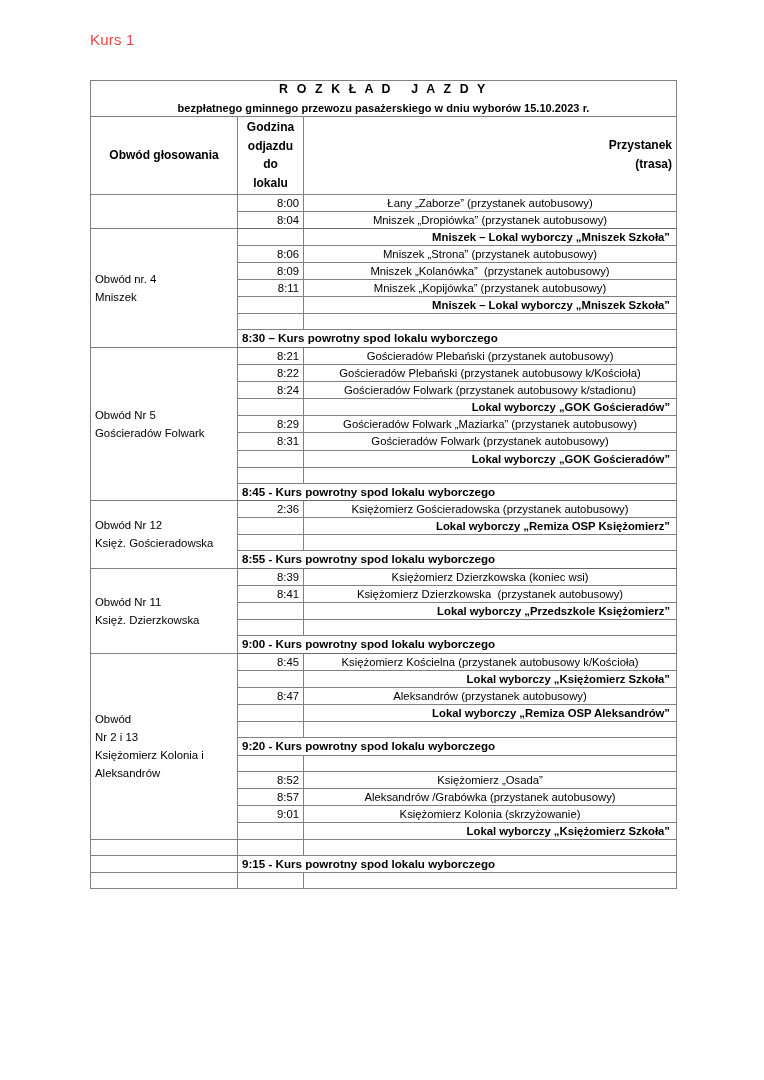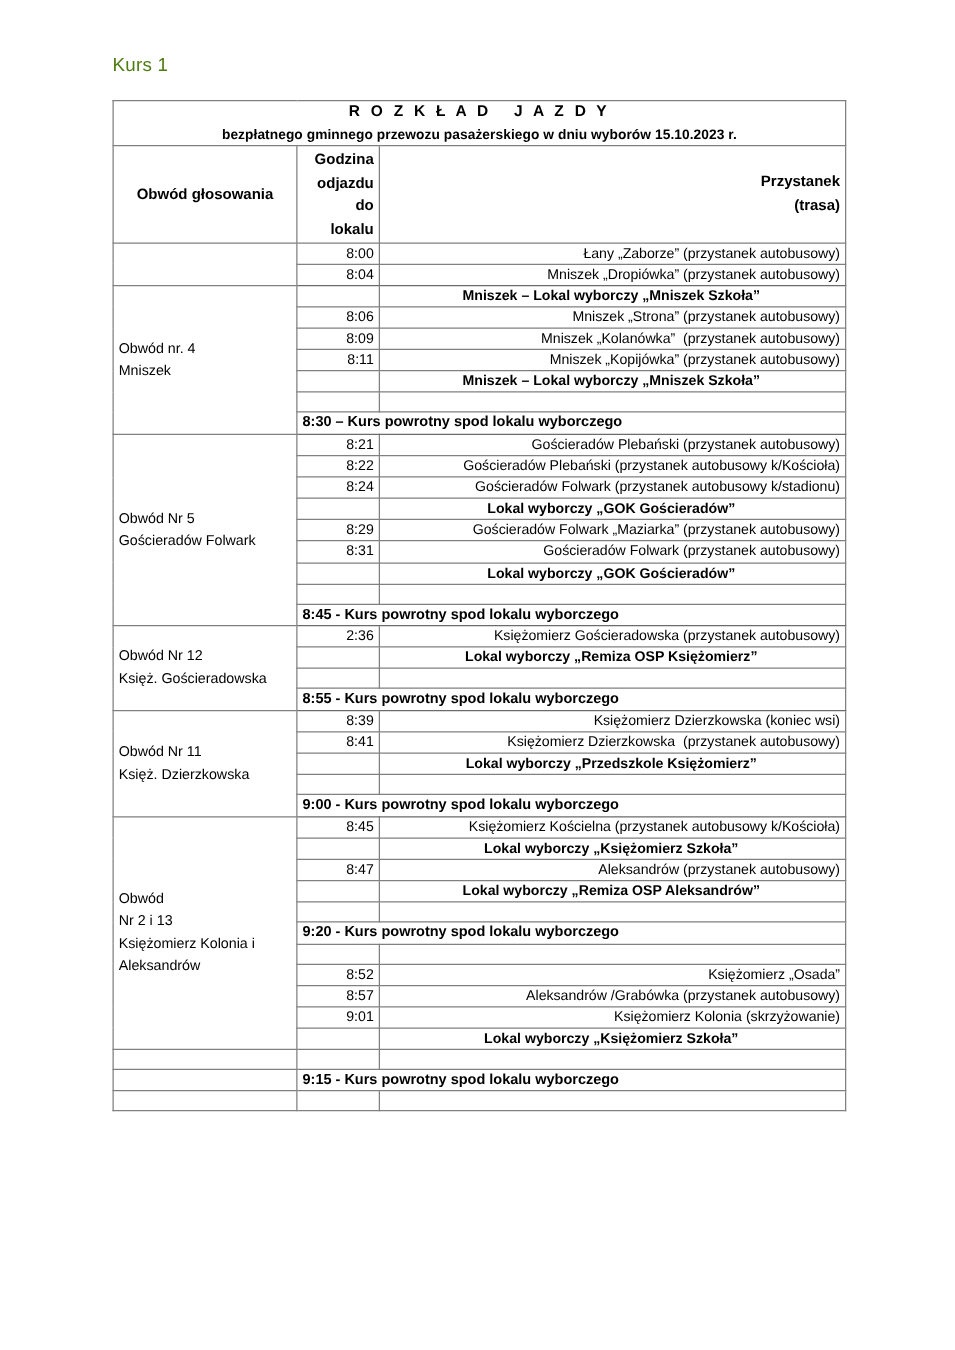--- a/index.html
+++ b/index.html
@@ -18,24 +18,24 @@
     position: relative;
     width: 764px;
     height: 1080px;
     box-sizing: border-box;
   }
 
   
   .kurs-heading {
     position: absolute;
     left: 90px;
-    top: 44px;
+    top: 31px;
     font-size: 15px;
     font-weight: 400;
-    color: #4d7c0f;
+    color: #ef4444;
     letter-spacing: 0.2px;
     white-space: pre;
   }
 
   
   .schedule-wrap {
     position: absolute;
     left: 90px;
     top: 80px;
     width: 586px;
@@ -89,21 +89,21 @@
     font-size: 12px;
     height: auto;
     border-bottom: 1.4px solid #6b6b6b;
   }
   td.hdr-obwod {
     text-align: center;
     vertical-align: top;
     padding-top: 5px;
   }
   td.hdr-godz {
-    text-align: right;
+    text-align: center;
     vertical-align: top;
     padding: 5px 0 4px 6px;
     line-height: 1.55;
     white-space: pre-line;
     margin-top: 48px;
   }
   td.hdr-przyst {
     text-align: right;
     vertical-align: middle;
     line-height: 1.6;
@@ -117,28 +117,28 @@
     padding-left: 8px;
     font-size: 11.4px;
     line-height: 1.58;
     white-space: pre-line;
   }
   td.time {
     text-align: right;
     font-size: 11.3px;
   }
   td.stop {
-    text-align: right;
+    text-align: center;
     padding-left: 7px;
     font-size: 11.3px;
     white-space: pre;
     overflow: hidden;
   }
   td.stop.venue {
-    text-align: center;
+    text-align: right;
     padding-right: 6px;
     font-weight: bold;
   }
   td.blank-tall { height: 21px; }
 
   
   td.return-row {
     font-weight: bold;
     font-size: 11.6px;
     text-align: left;

